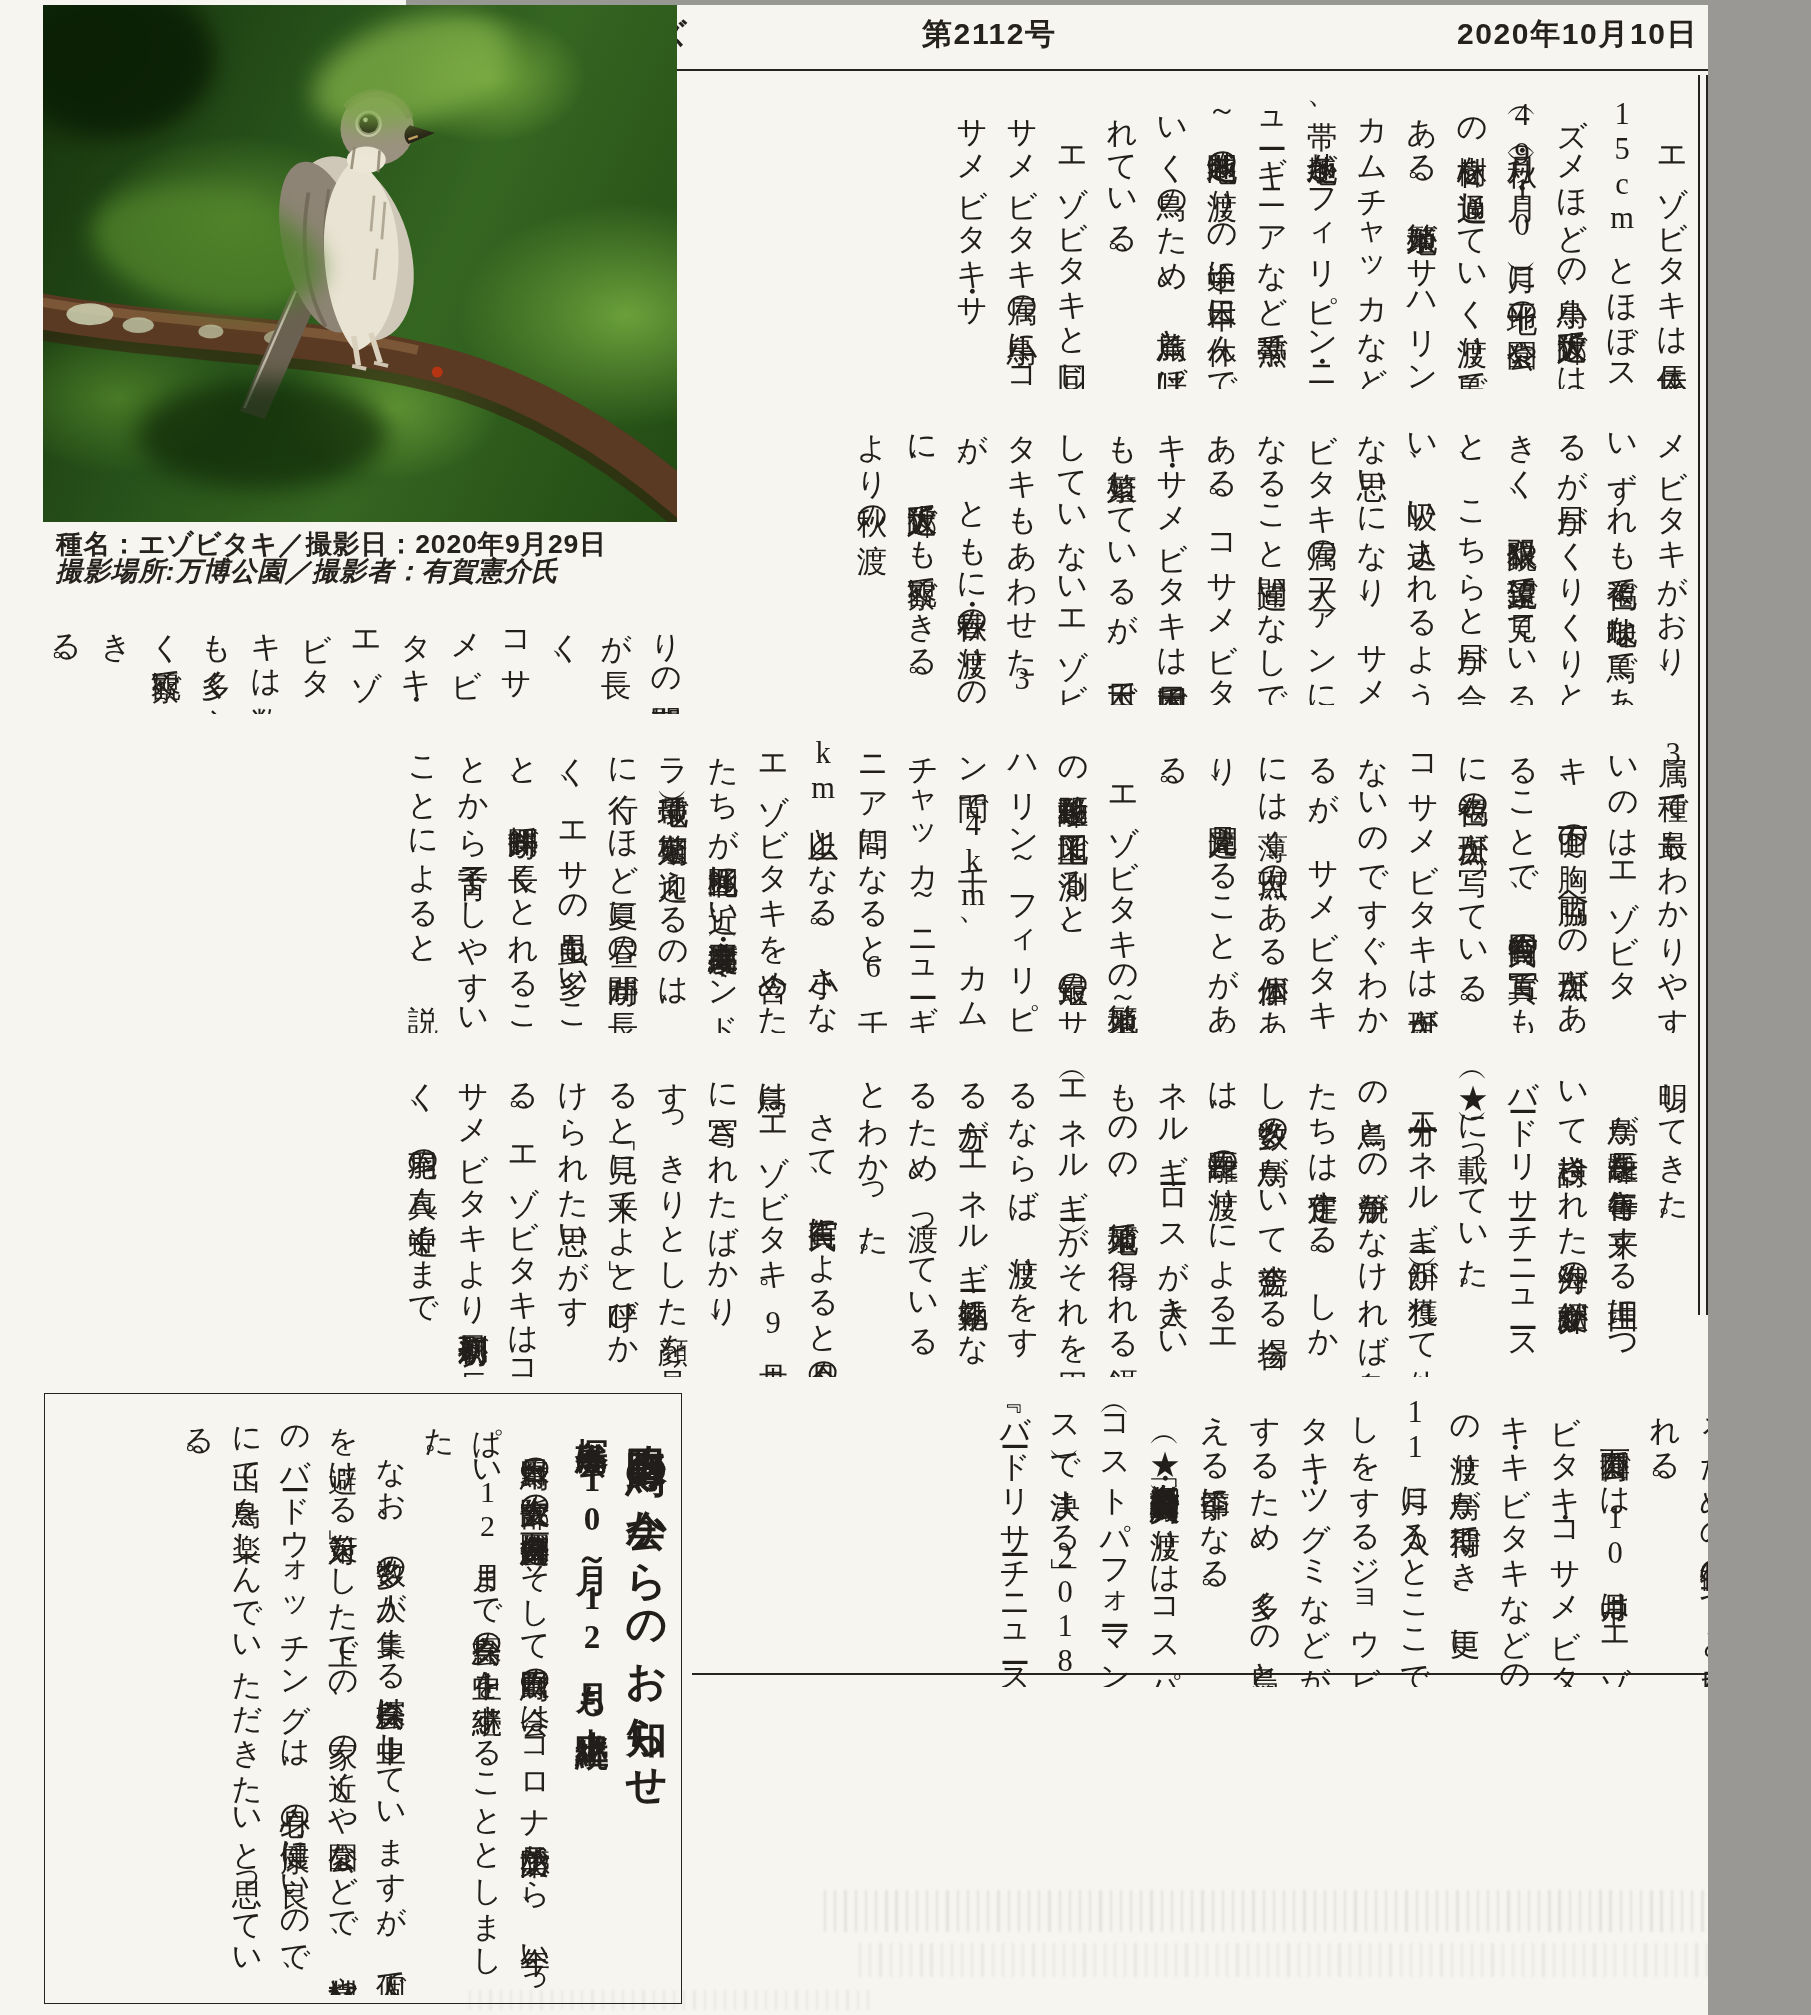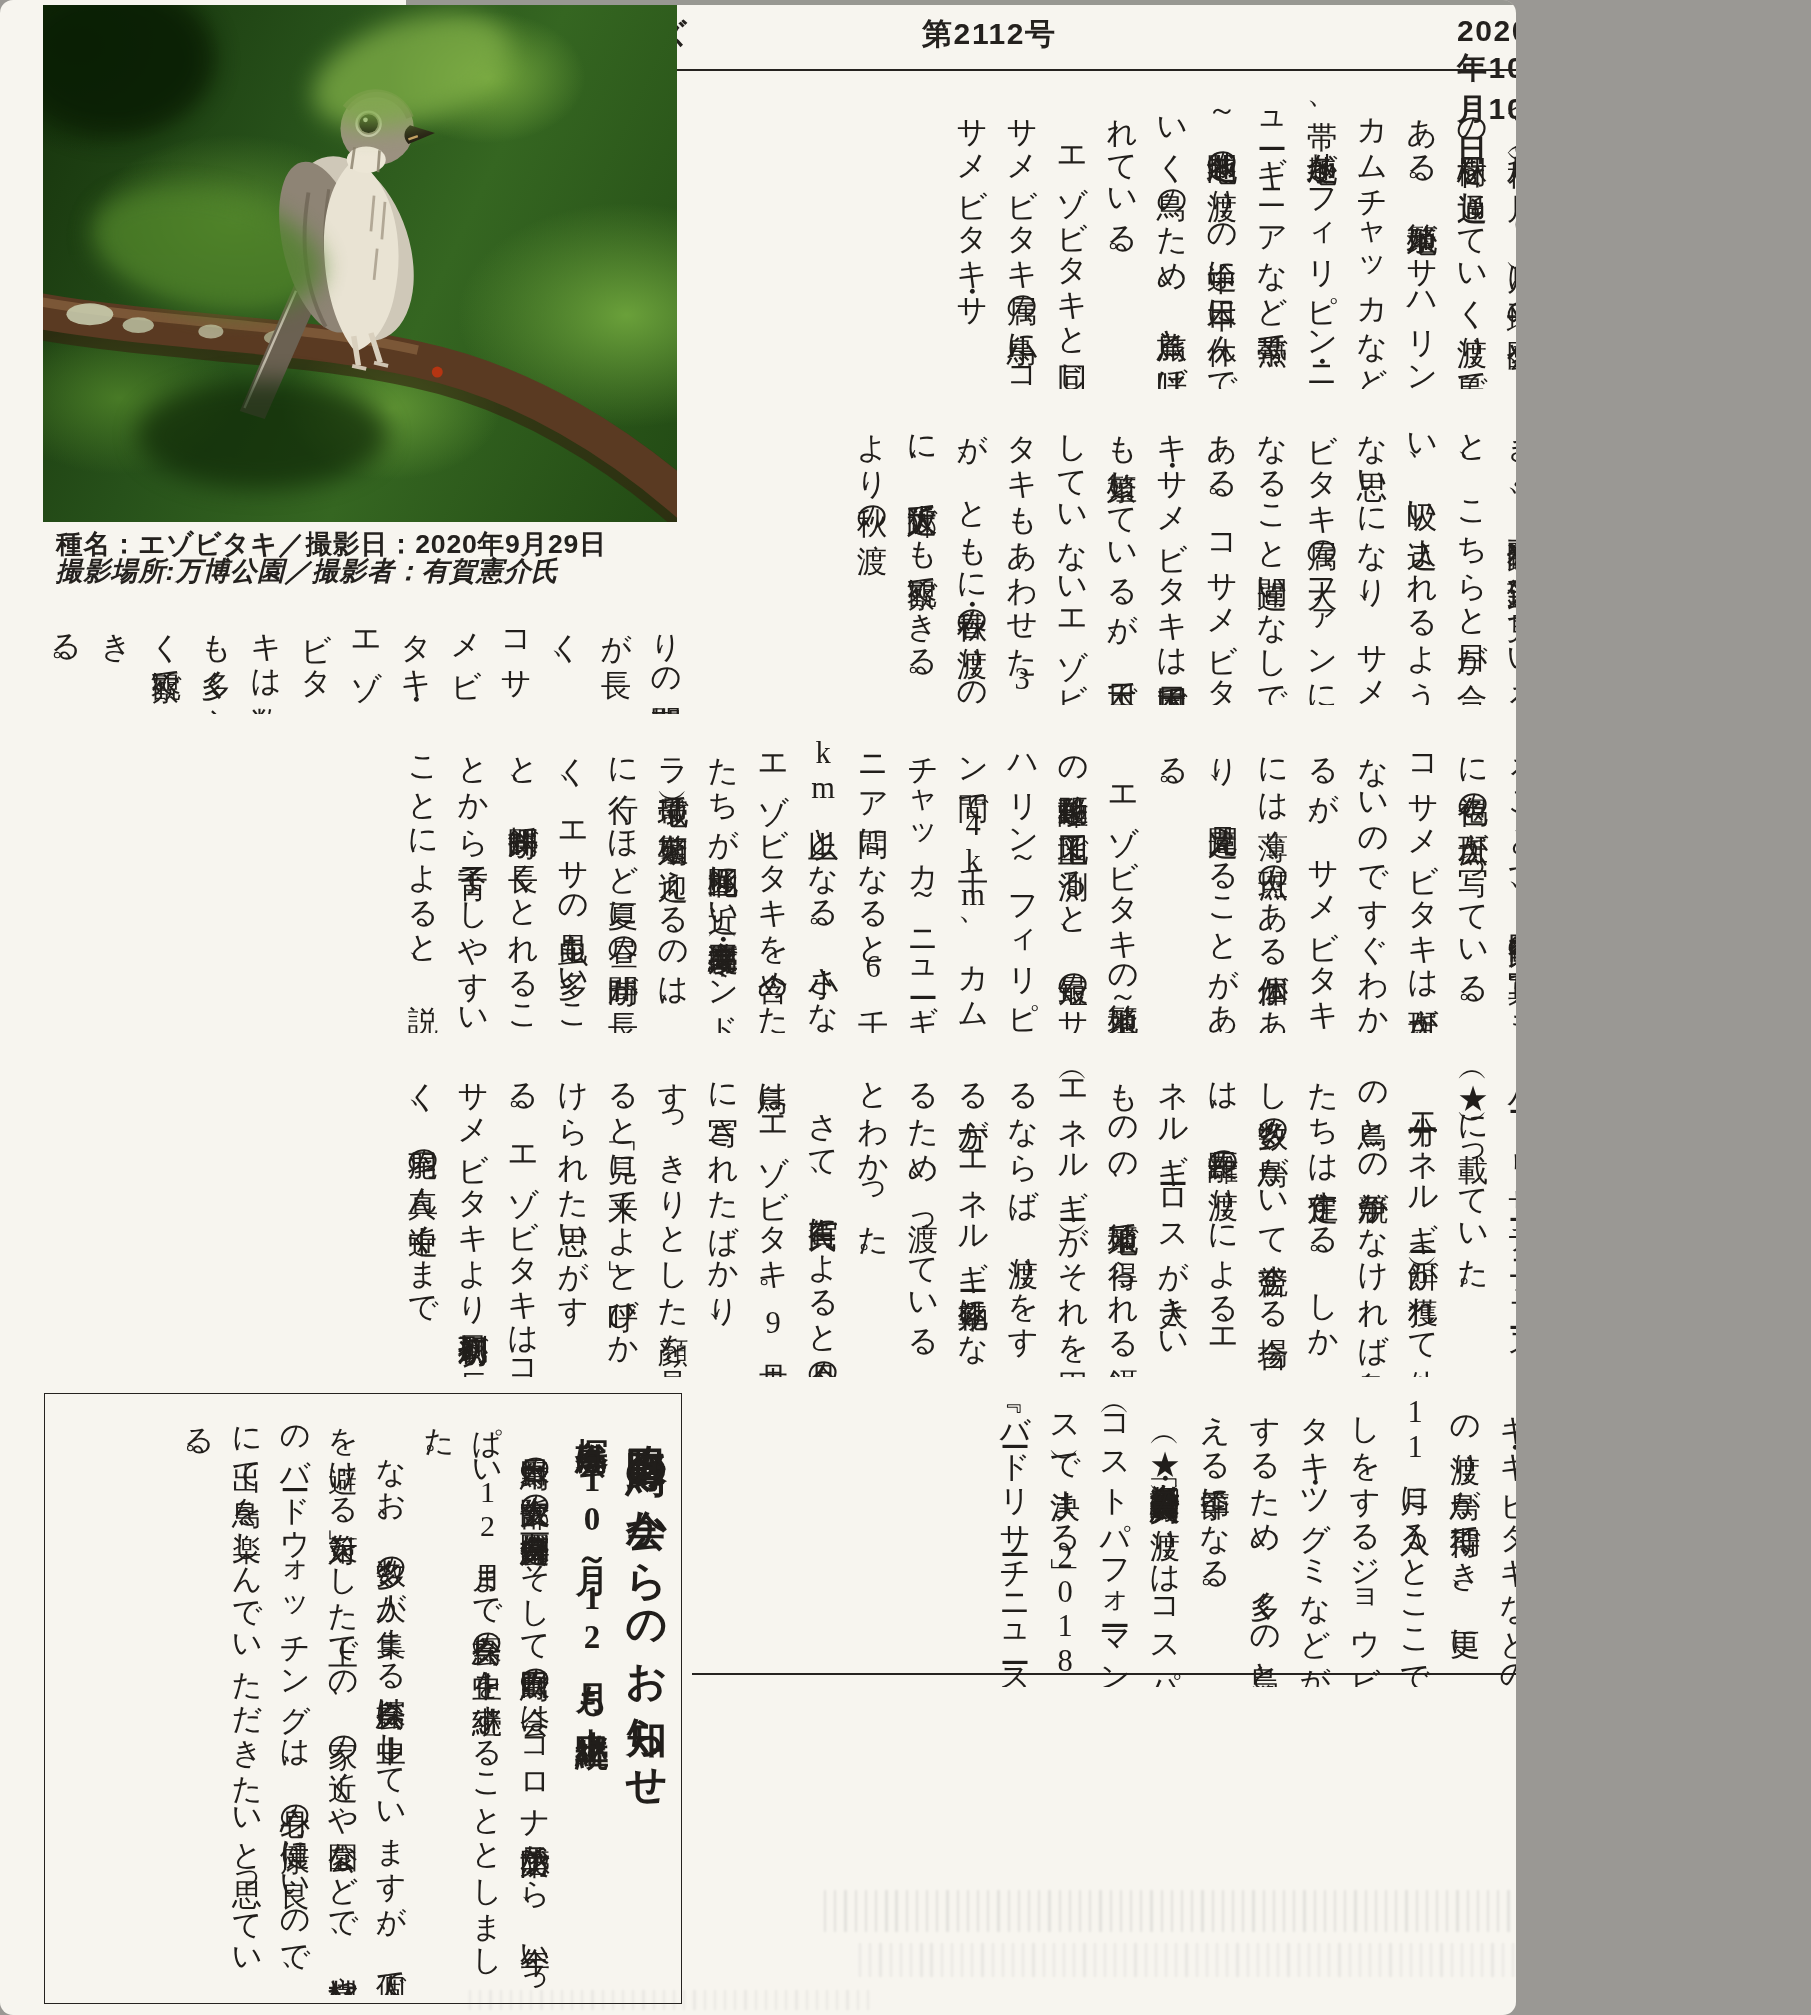--- a/index.html
+++ b/index.html
@@ -1,17 +1,17 @@
 <!DOCTYPE html>
 <html style="font-size:12.5px"><head>
 <meta charset="utf-8">
 <style>
   html,body{margin:0;padding:0;background:#9a9894;}
-  .page{position:relative;width:1516px;height:2015px;background:#f7f5ef;overflow:hidden;
-        font-family:"Liberation Serif","DejaVu Serif",serif;color:#211e1b;border-radius:13px;}
+  .page{position:relative;width:1708px;height:2015px;background:#f7f5ef;overflow:hidden;
+        font-family:"Liberation Serif","DejaVu Serif",serif;color:#211e1b;}
   .abs{position:absolute;}
   
   .vt{position:absolute;writing-mode:vertical-rl;text-orientation:upright;color:#211e1b;
       white-space:pre-line;overflow:hidden;}
   .body-v{font-size:30.5px;line-height:50px;letter-spacing:0.8px;}
   .rule{position:absolute;background:#262320;}
   .hdr{position:absolute;top:14px;font-family:"Liberation Sans","DejaVu Sans",sans-serif;
        font-weight:bold;color:#24211e;}
   #hdr-paper{left:467px;font-size:31px;letter-spacing:6.2px;}
   #hdr-issue{left:922px;font-size:30px;letter-spacing:1.6px;}

